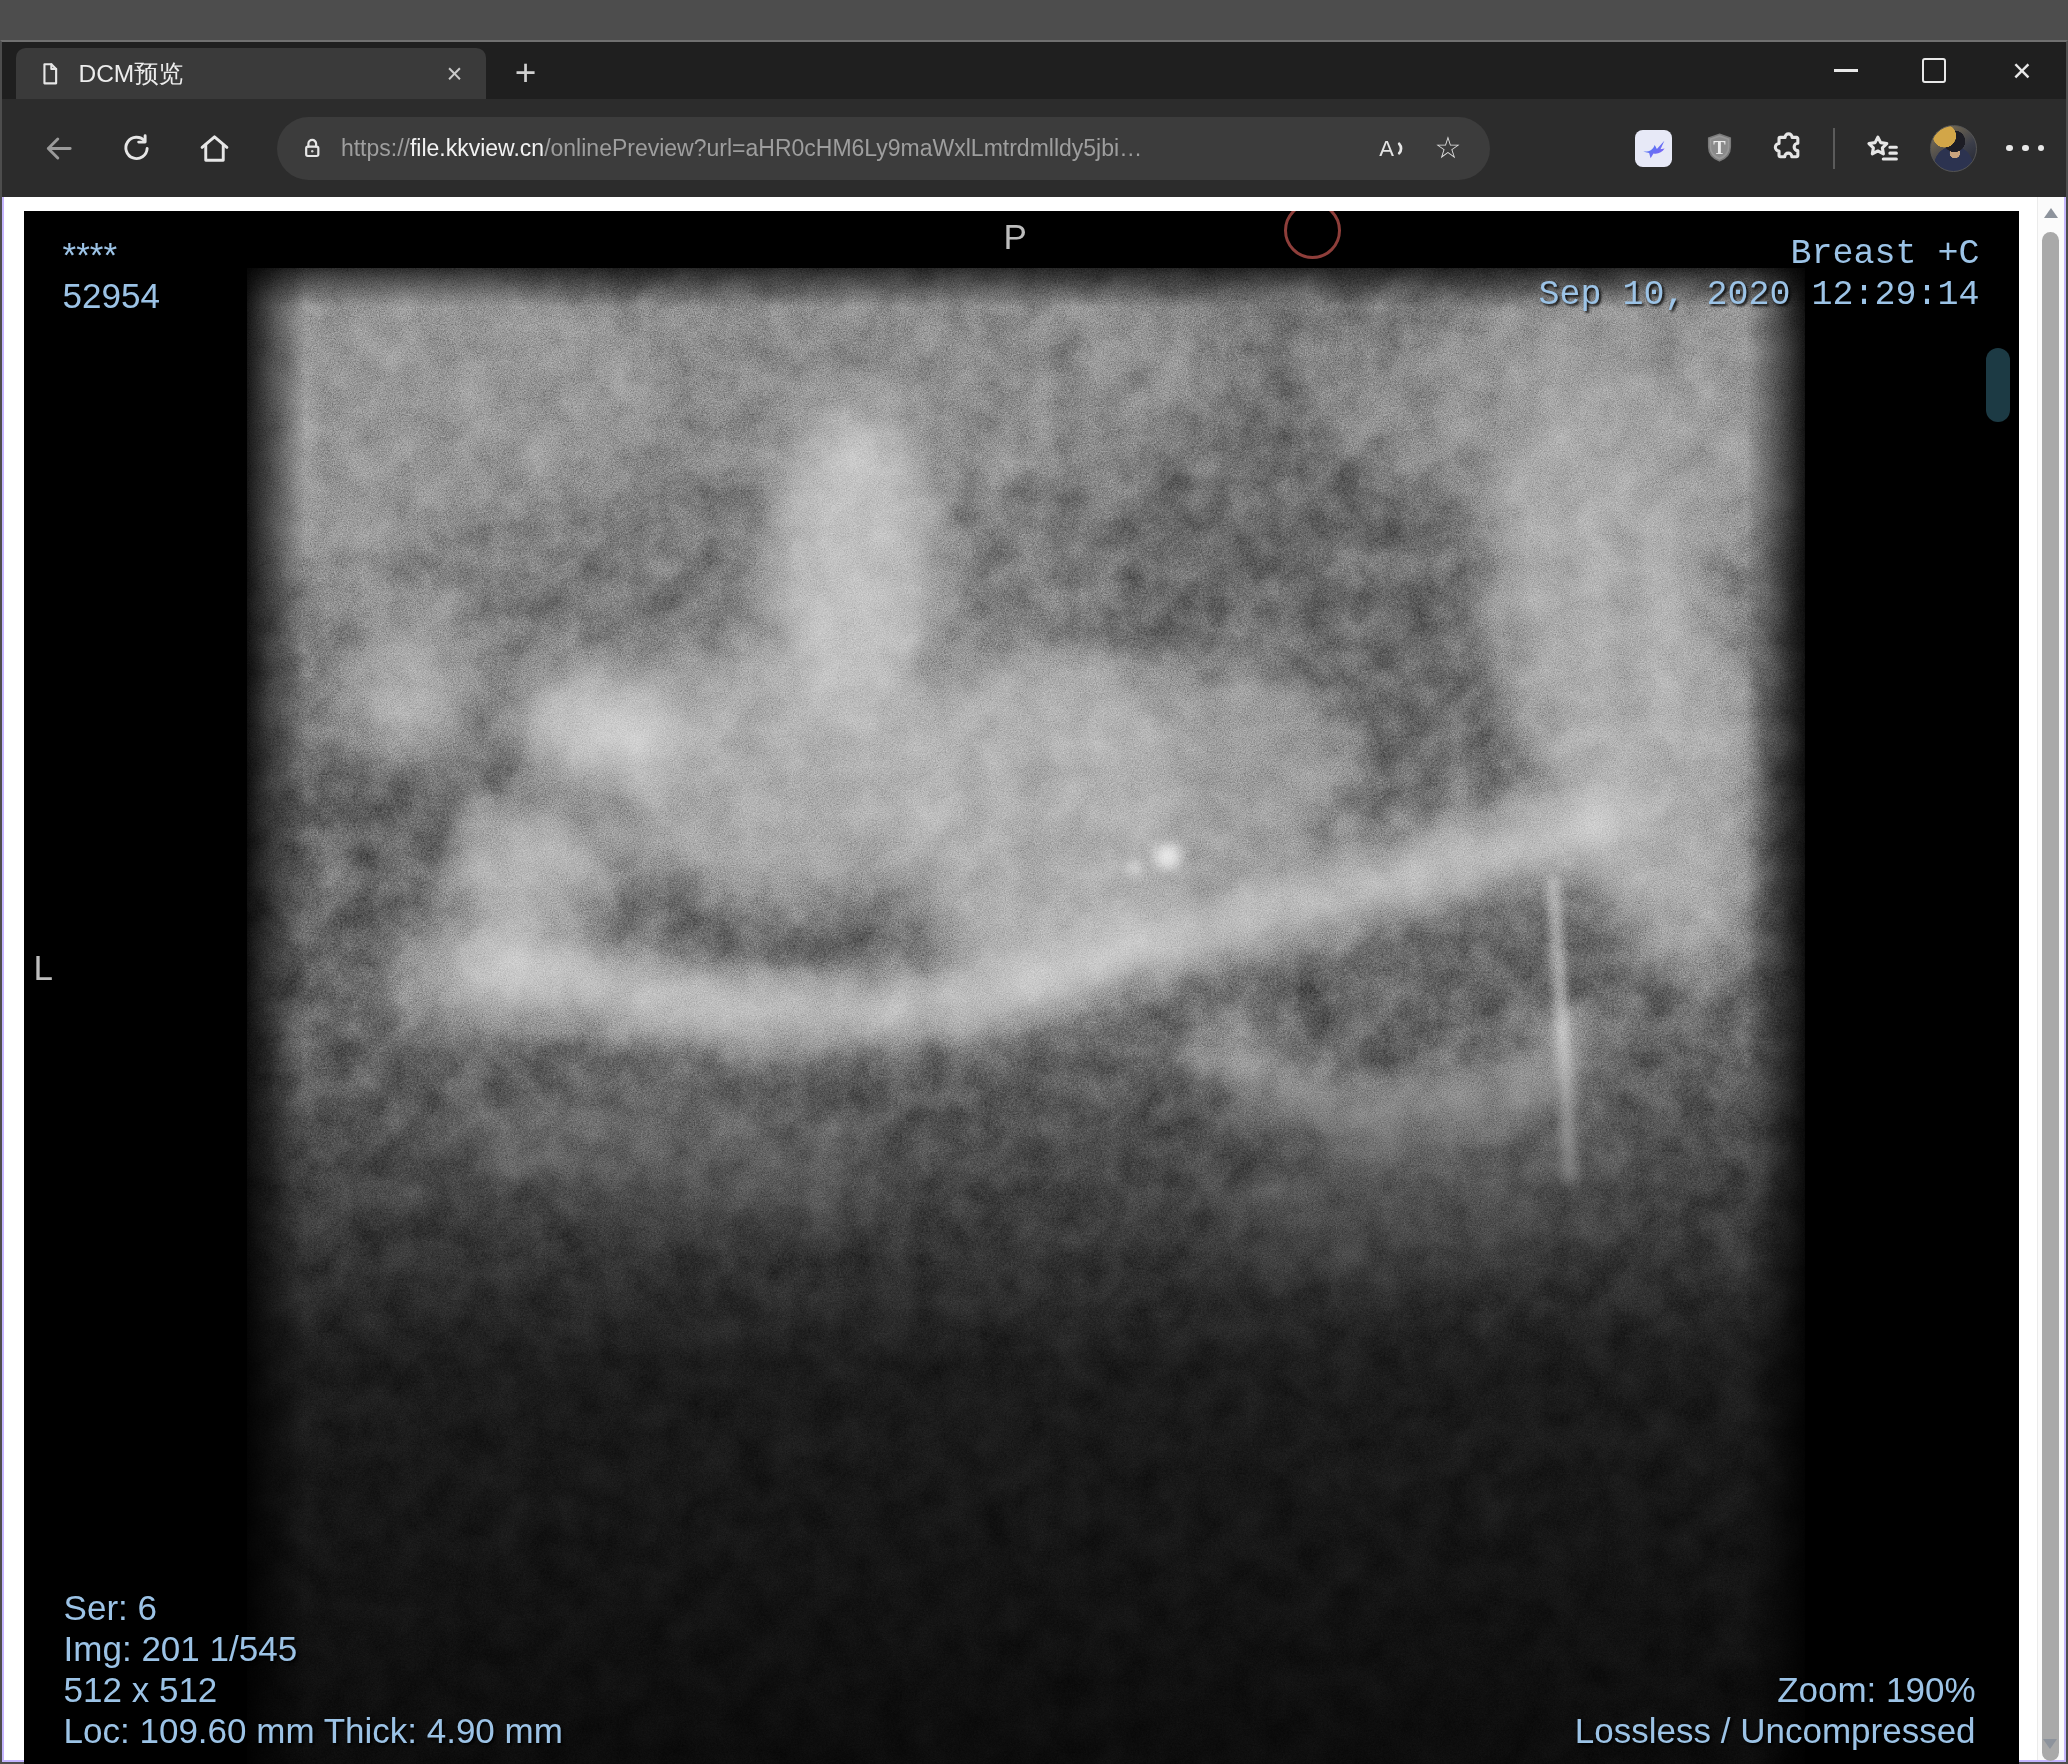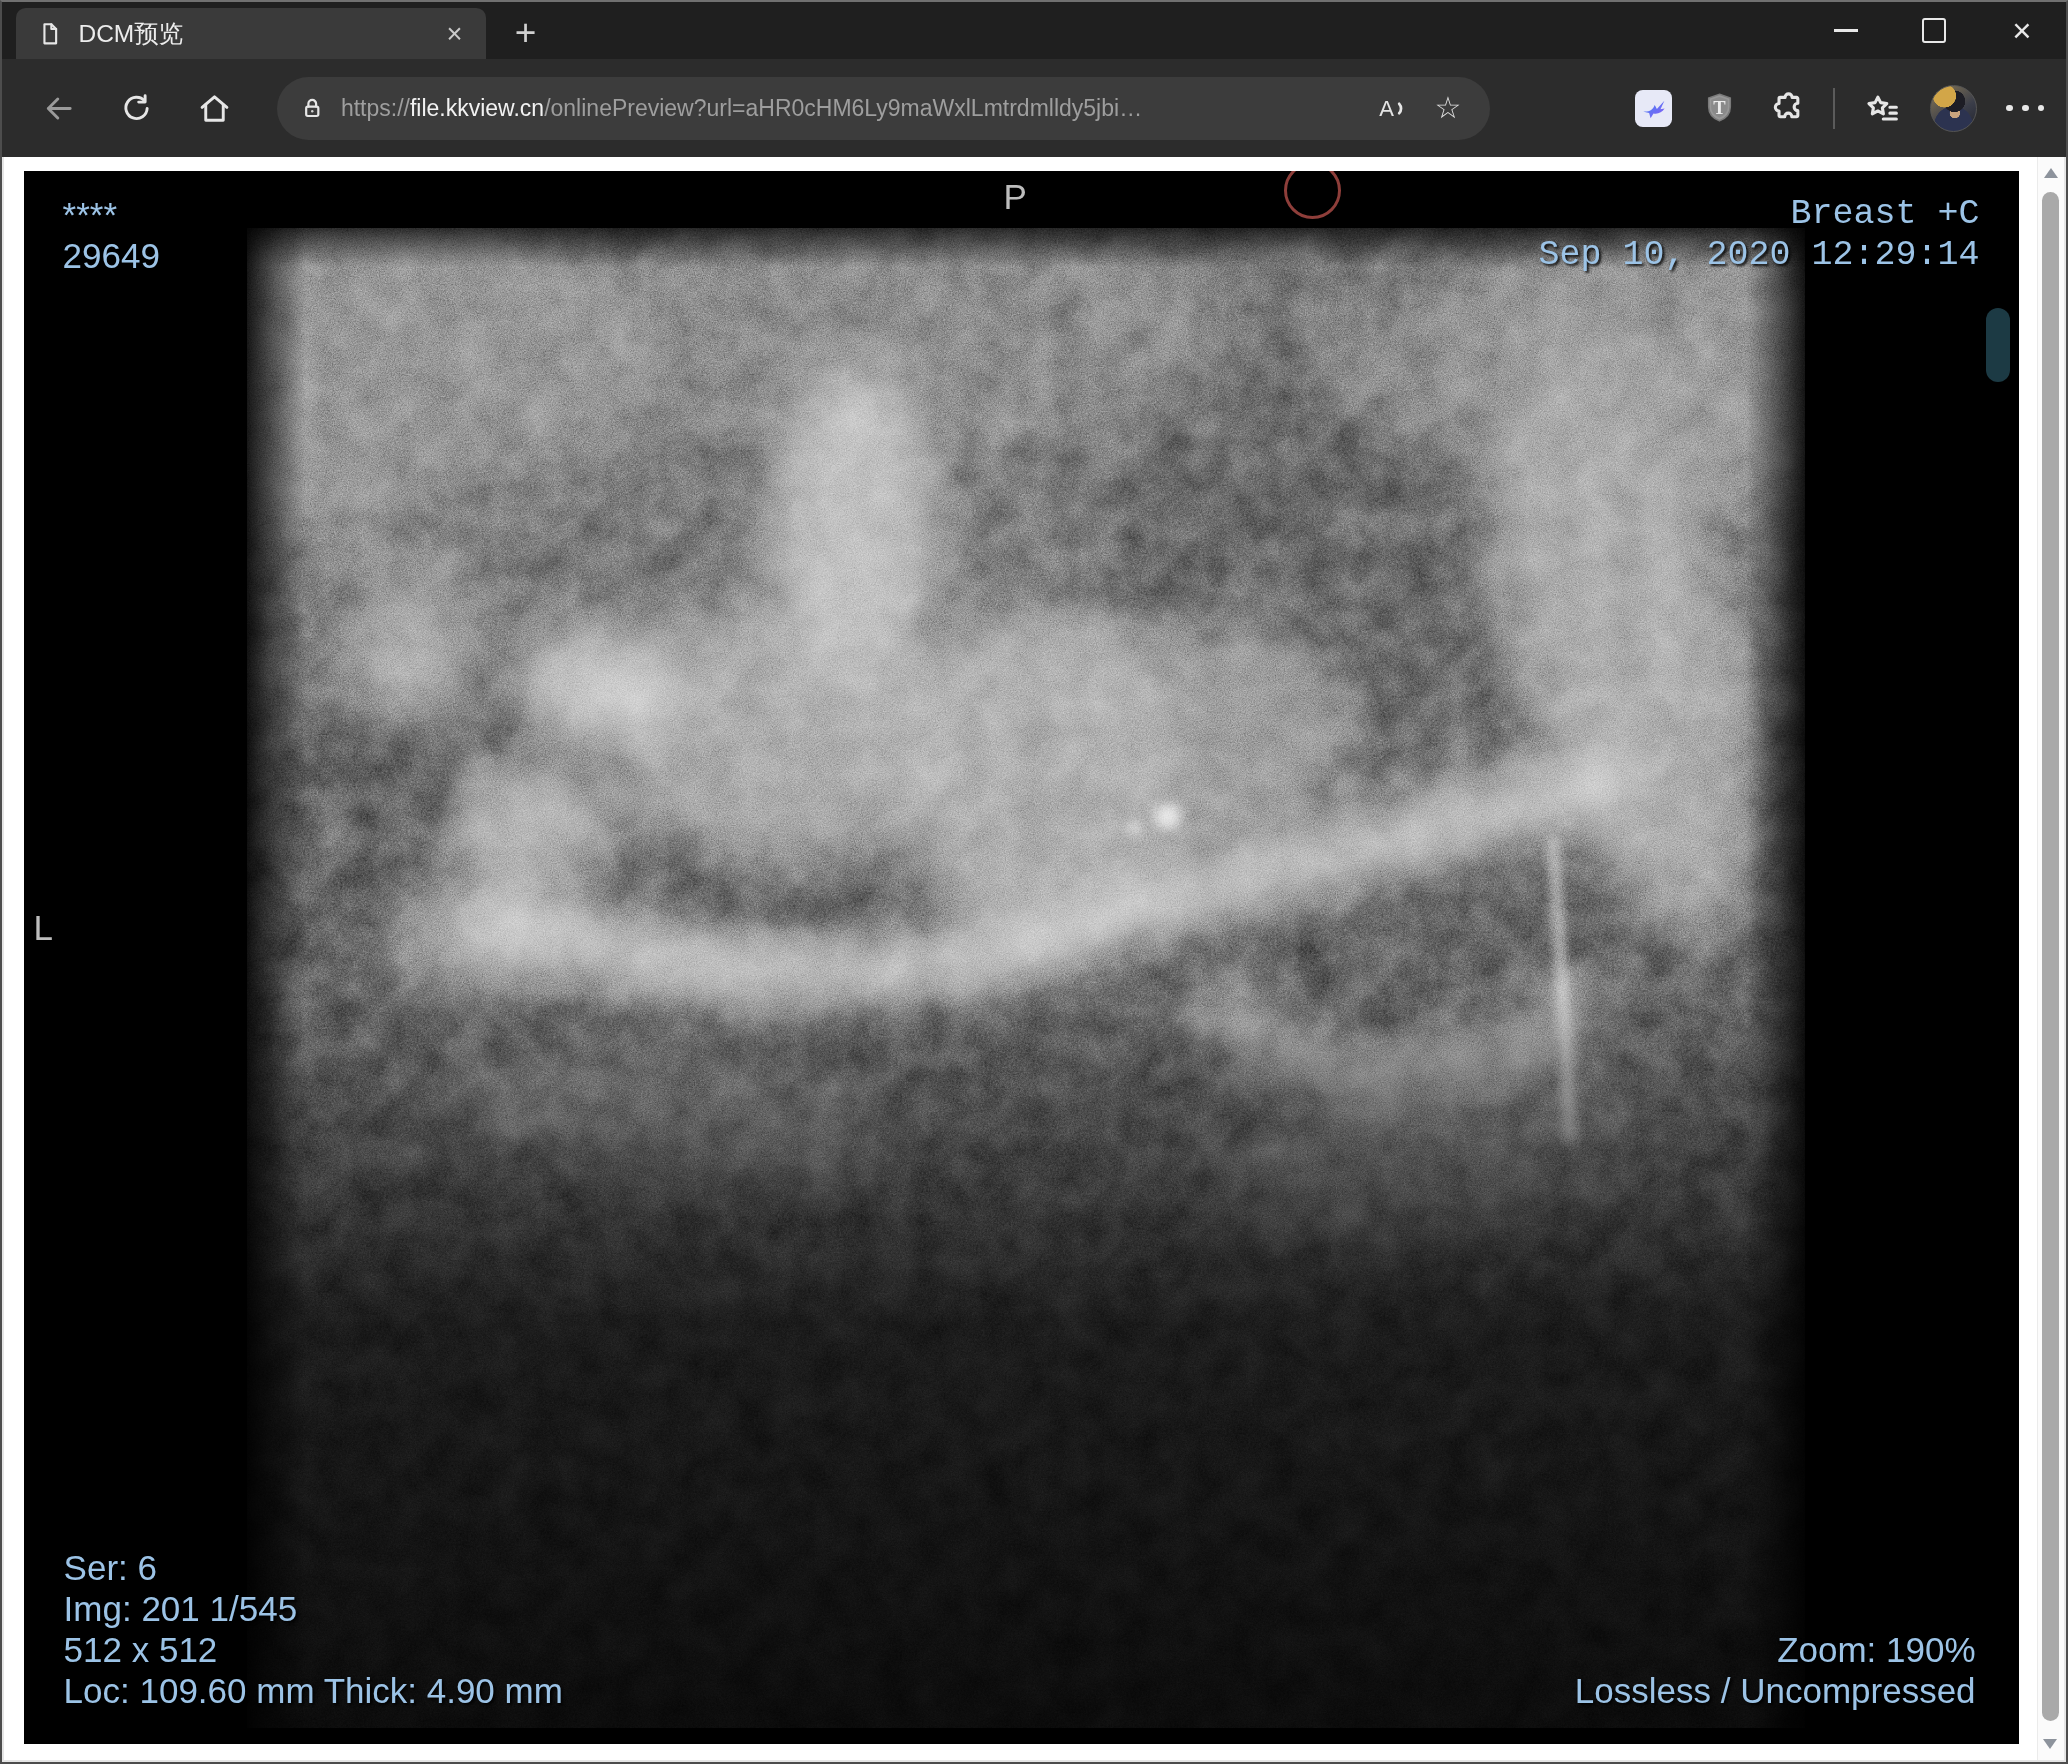--- a/index.html
+++ b/index.html
@@ -5,21 +5,22 @@
   html,body{margin:0;padding:0;}
   body{
     width:2068px;height:1764px;position:relative;overflow:hidden;
     background:#4d4d4d;
     font-family:"Liberation Sans", sans-serif;
     -webkit-font-smoothing:antialiased;
   }
   .window{
     position:absolute;inset:0;box-sizing:border-box;
     border:2px solid #4d4d4d;border-top-color:#707070;
-    background:#e5e5e5;
+    background:#c4b5fd;
+    margin-top:40px;
   }
   
   .tabstrip{position:relative;height:57px;background:#1f1f1f;}
   .tab{
     position:absolute;left:13.7px;top:5.9px;width:470px;height:51px;
     background:#3a3a3a;border-radius:9.8px 9.8px 0 0;
     display:flex;align-items:center;gap:15.7px;padding:0 13.7px 0 21.6px;box-sizing:border-box;
   }
   .tab-title{flex:1;color:#ececec;font-size:24.5px;white-space:nowrap;overflow:hidden;}
   .tab-close{color:#c9c9c9;font-size:27.4px;line-height:1;width:35px;text-align:center;cursor:default;}
@@ -315,21 +316,21 @@
 
           <rect y="780" width="1590" height="750" fill="url(#gFade)"></rect>
           <rect width="60" height="1530" fill="url(#gLeft)"></rect>
           <rect x="1530" width="60" height="1530" fill="url(#gRight)"></rect>
           <rect width="1590" height="40" fill="url(#gTop)"></rect>
         </svg>
       </div>
 
       <div class="ol ol-tl">
         <div>****</div>
-        <div>29649</div>
+        <div>52954</div>
       </div>
 
       <div class="ol ol-tr">
         <div>Breast +C</div>
         <div>Sep 10, 2020 12:29:14</div>
       </div>
 
       <div class="marker marker-p">P</div>
       <div class="marker marker-l">L</div>
 

